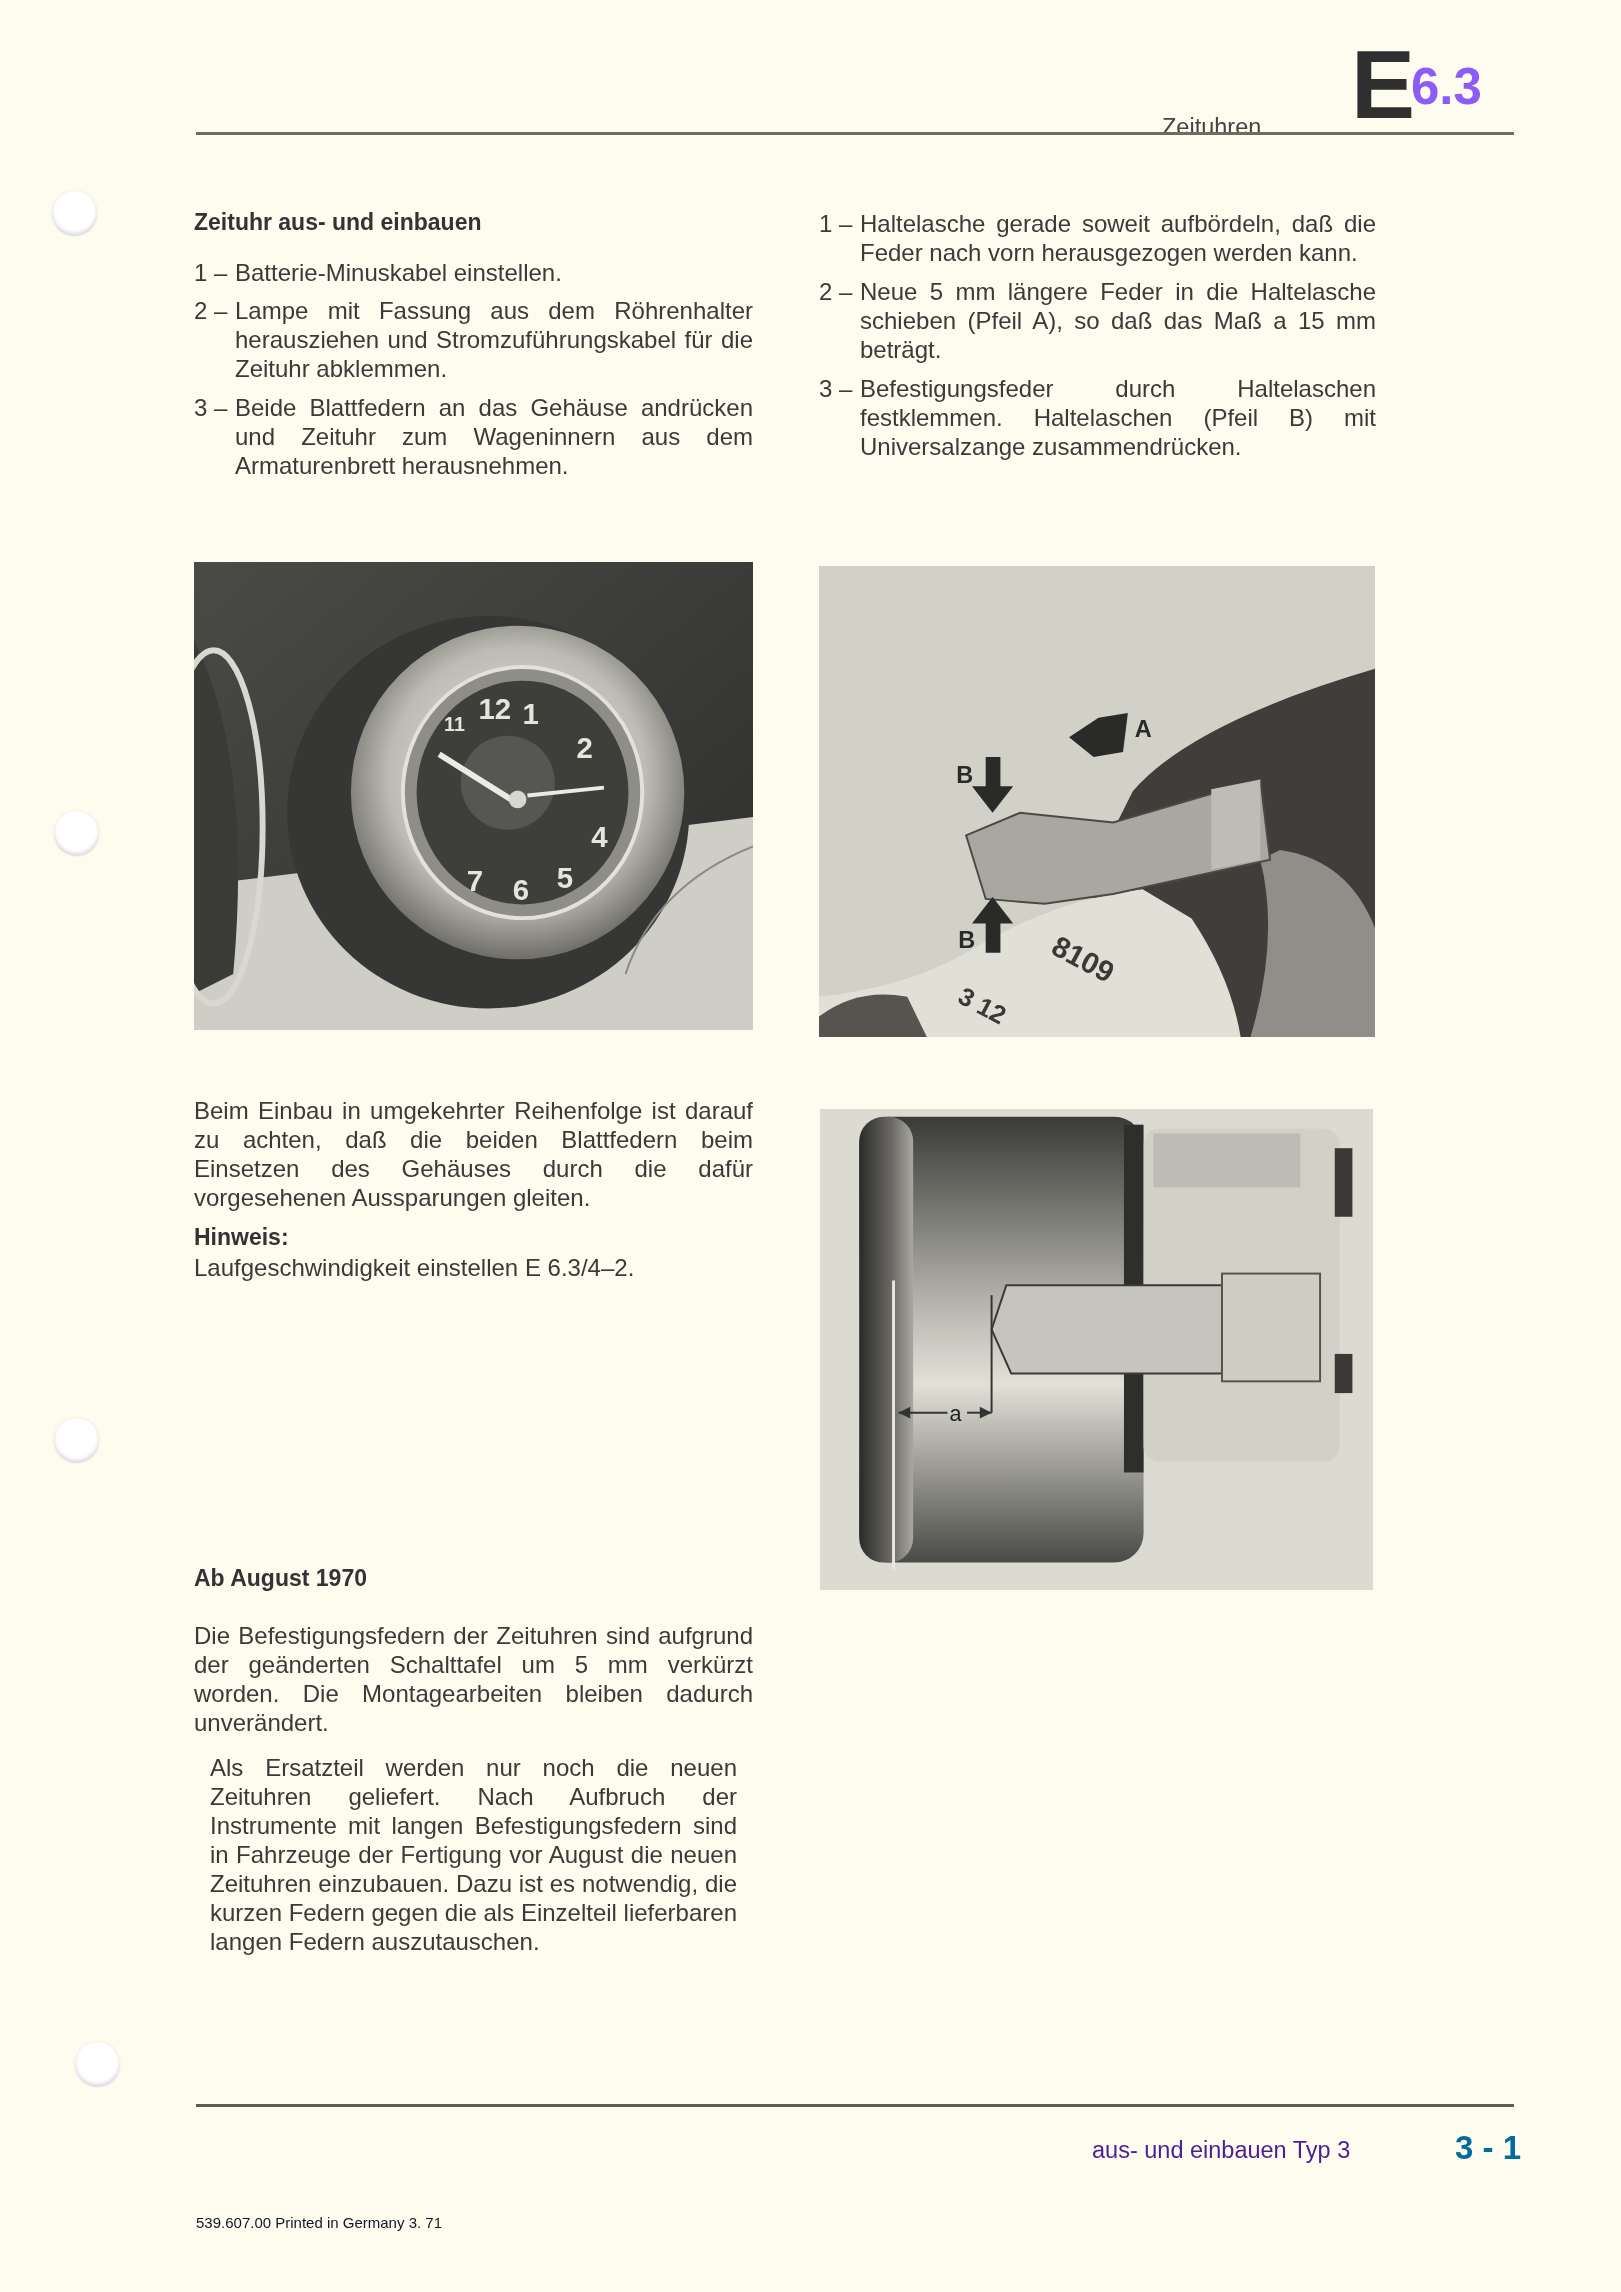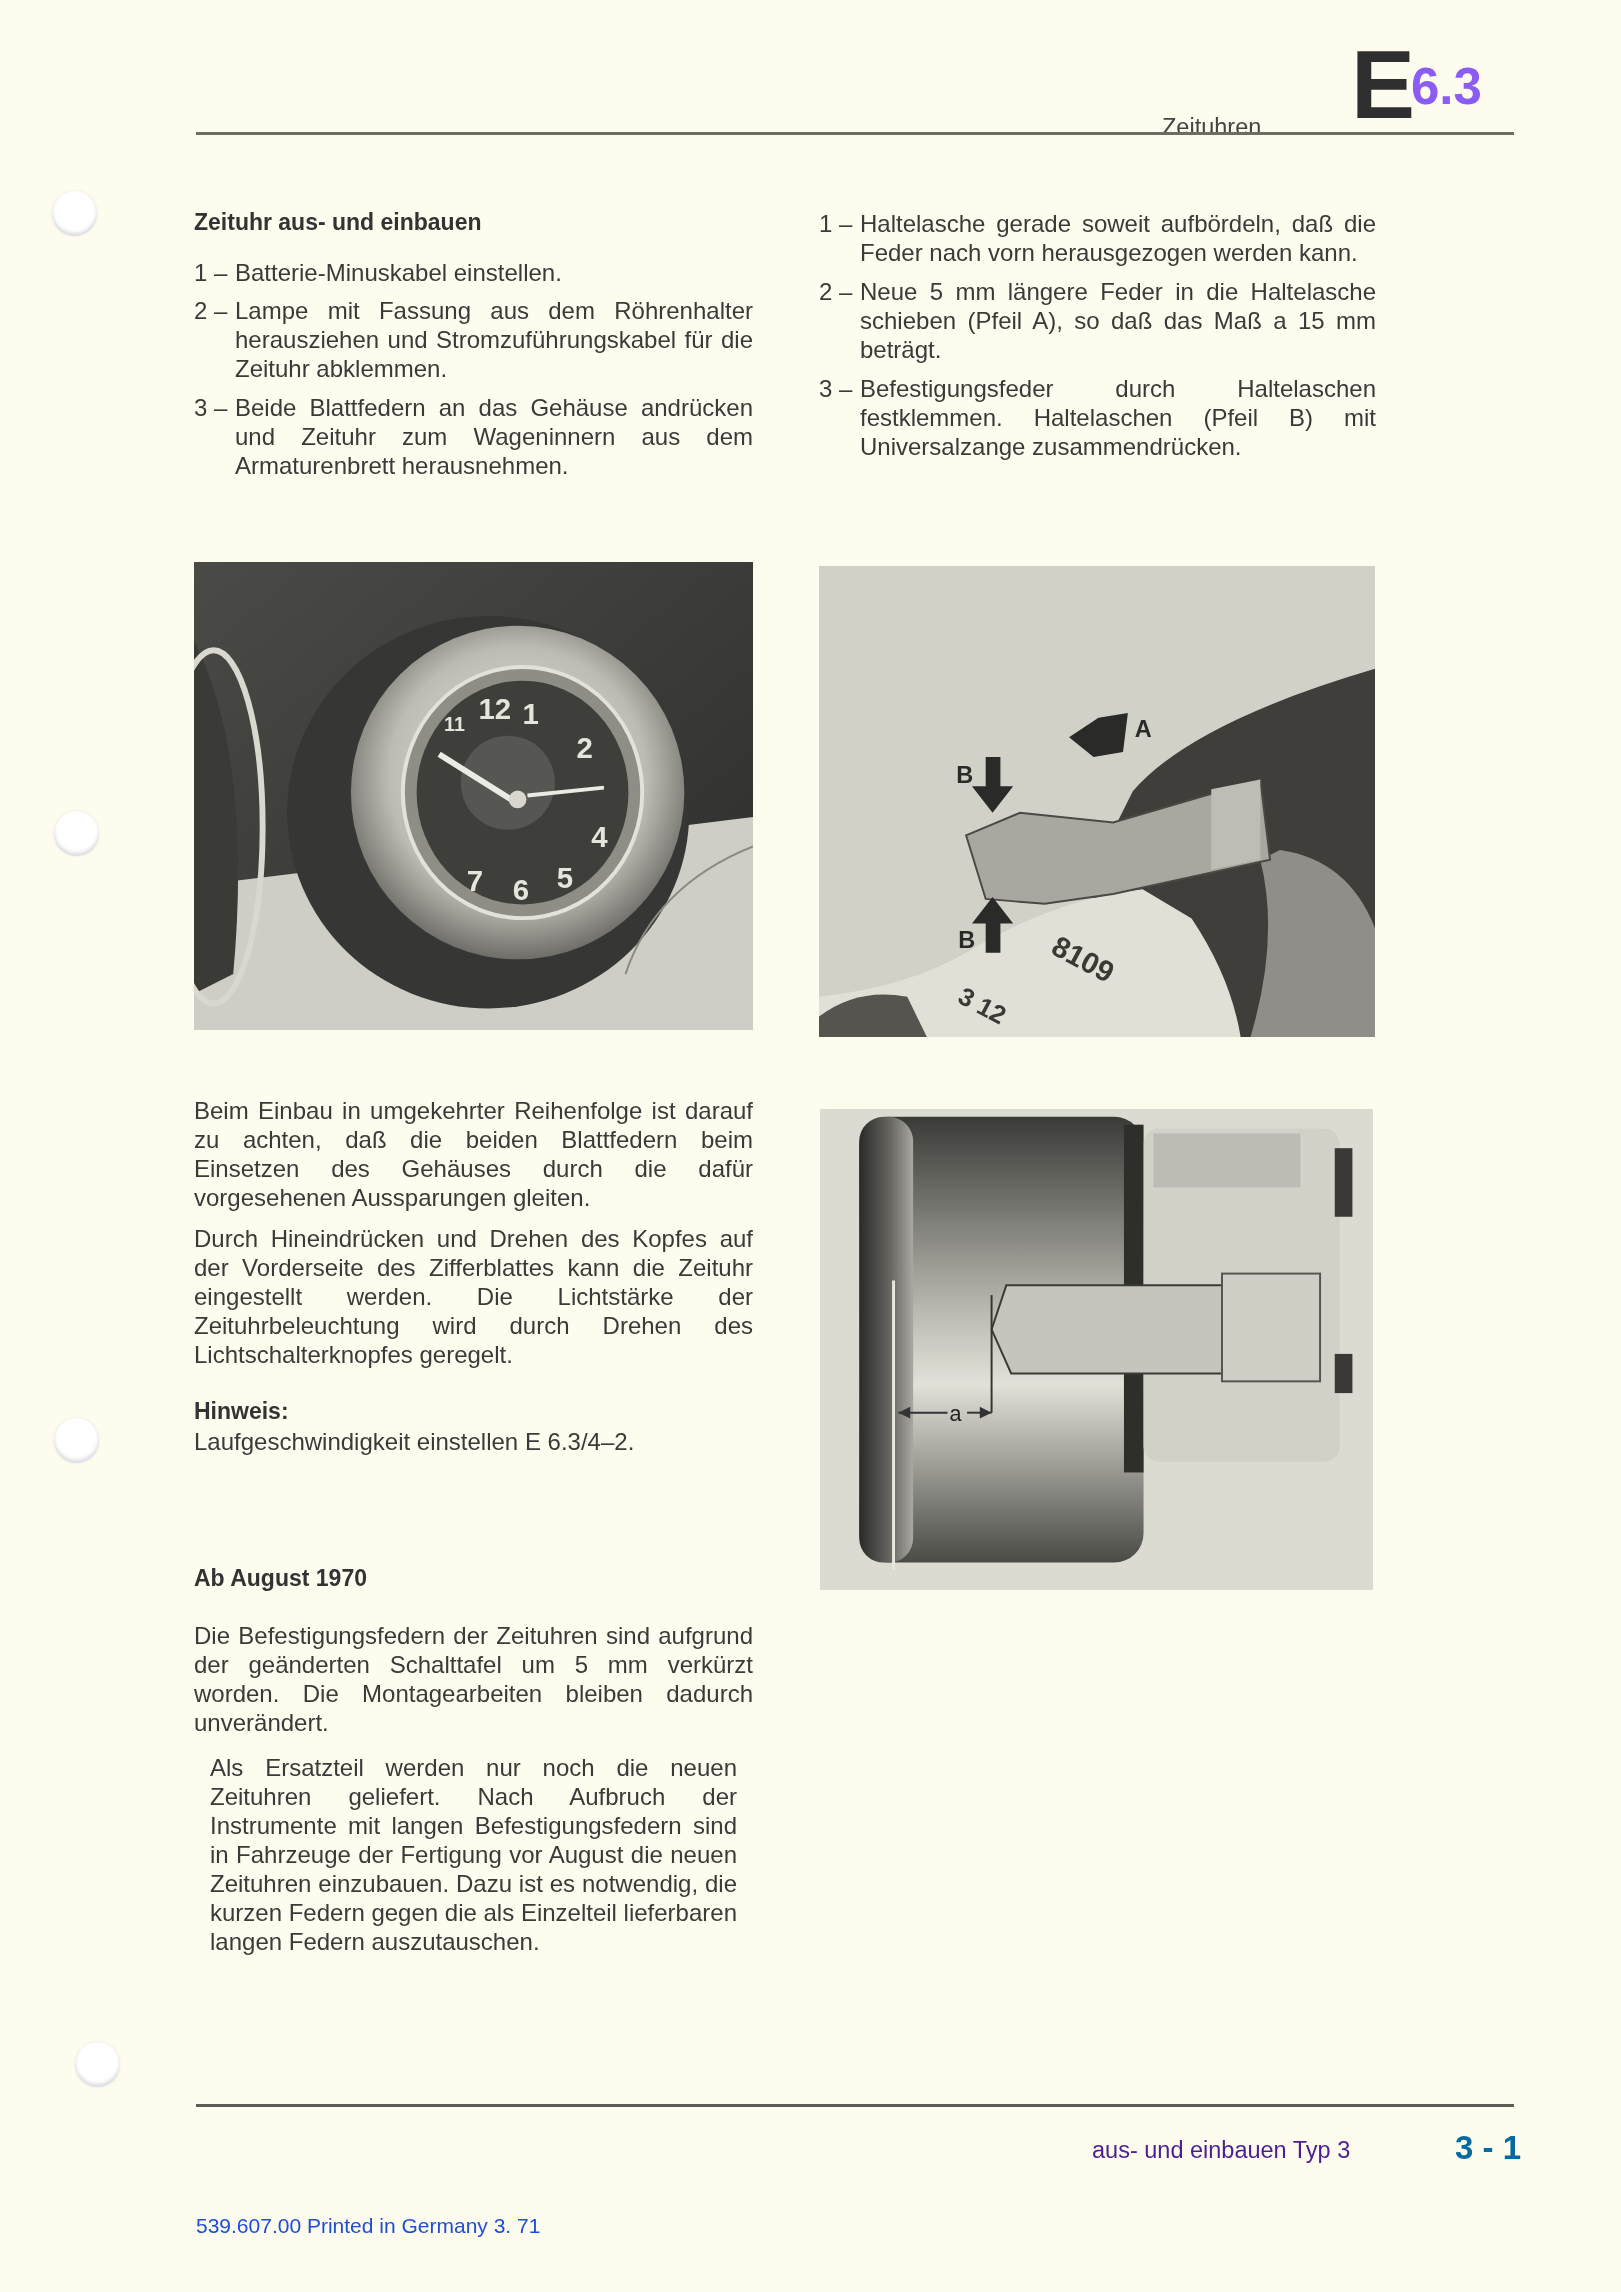--- a/index.html
+++ b/index.html
@@ -29,21 +29,21 @@
 
   .col-left { left:194px; width:559px; }
   .col-right { left:819px; width:557px; }
 
   .photo { position:absolute; overflow:hidden; background:#9b9a92; }
   .photo svg { width:100%; height:100%; display:block; }
 
   .foot-rule { left:196px; top:2104px; width:1318px; height:2.9px; background:#5d5d55; }
   .foot-section { left:1092px; top:2137px; font-size:23.5px; font-weight:normal; color:#4c1d95; }
   .foot-page { left:1455px; top:2129px; font-size:33px; font-weight:bold; color:#0369a1; }
-  .foot-print { left:196px; top:2214px; font-size:21px; color:#1d4ed8; }
+  .foot-print { left:196px; top:2214px; font-size:15px; color:#0f172a; }
 </style>
 </head>
 <body>
 
 <div class="punch" style="left:52px;top:191px"></div>
 <div class="punch" style="left:54px;top:811px"></div>
 <div class="punch" style="left:54px;top:1418px"></div>
 <div class="punch" style="left:75px;top:2042px"></div>
 
 <div class="abs hdr-title">Zeituhren</div>
@@ -142,21 +142,20 @@
       <polygon points="170,395 185,395 185,365 198,365 177,338 156,365 170,365"></polygon>
     </g>
     <text x="142" y="390" font-family="Liberation Sans, sans-serif" font-size="24" font-weight="bold" fill="#2a2a28">B</text>
     <text x="235" y="395" transform="rotate(28 235 395)" font-family="Liberation Sans, sans-serif" font-size="30" font-weight="bold" fill="#3a3935">8109</text>
     <text x="140" y="445" transform="rotate(28 140 445)" font-family="Liberation Sans, sans-serif" font-size="26" font-weight="bold" fill="#3a3935">3 12</text>
   </svg>
 </div>
 
 <div class="abs col-left" style="top:1096px">
   <p class="p" style="margin:0 0 11.8px 0">Beim Einbau in umgekehrter Reihenfolge ist darauf zu achten, daß die beiden Blattfedern beim Einsetzen des Gehäuses durch die dafür vorgesehenen Aussparungen gleiten.</p>
-  <p class="p" style="margin:0 0 29px 0">Durch Hineindrücken und Drehen des Kopfes auf der Vorderseite des Zifferblattes kann die Zeituhr eingestellt werden. Die Lichtstärke der Zeituhrbeleuchtung wird durch Drehen des Lichtschalterknopfes geregelt.</p>
   <div class="h2" style="margin-bottom:2px">Hinweis:</div>
   <div class="p">Laufgeschwindigkeit einstellen E 6.3/4–2.</div>
 </div>
 
 <div class="photo" style="left:820px;top:1109px;width:553px;height:481px;background:#dcdbd2">
   <svg viewBox="0 0 564 491" preserveAspectRatio="none">
     <defs>
       <linearGradient id="can" x1="0" y1="0" x2="0" y2="1">
         <stop offset="0%" stop-color="#3a3a37"></stop>
           <stop offset="45%" stop-color="#bebdb5"></stop>

